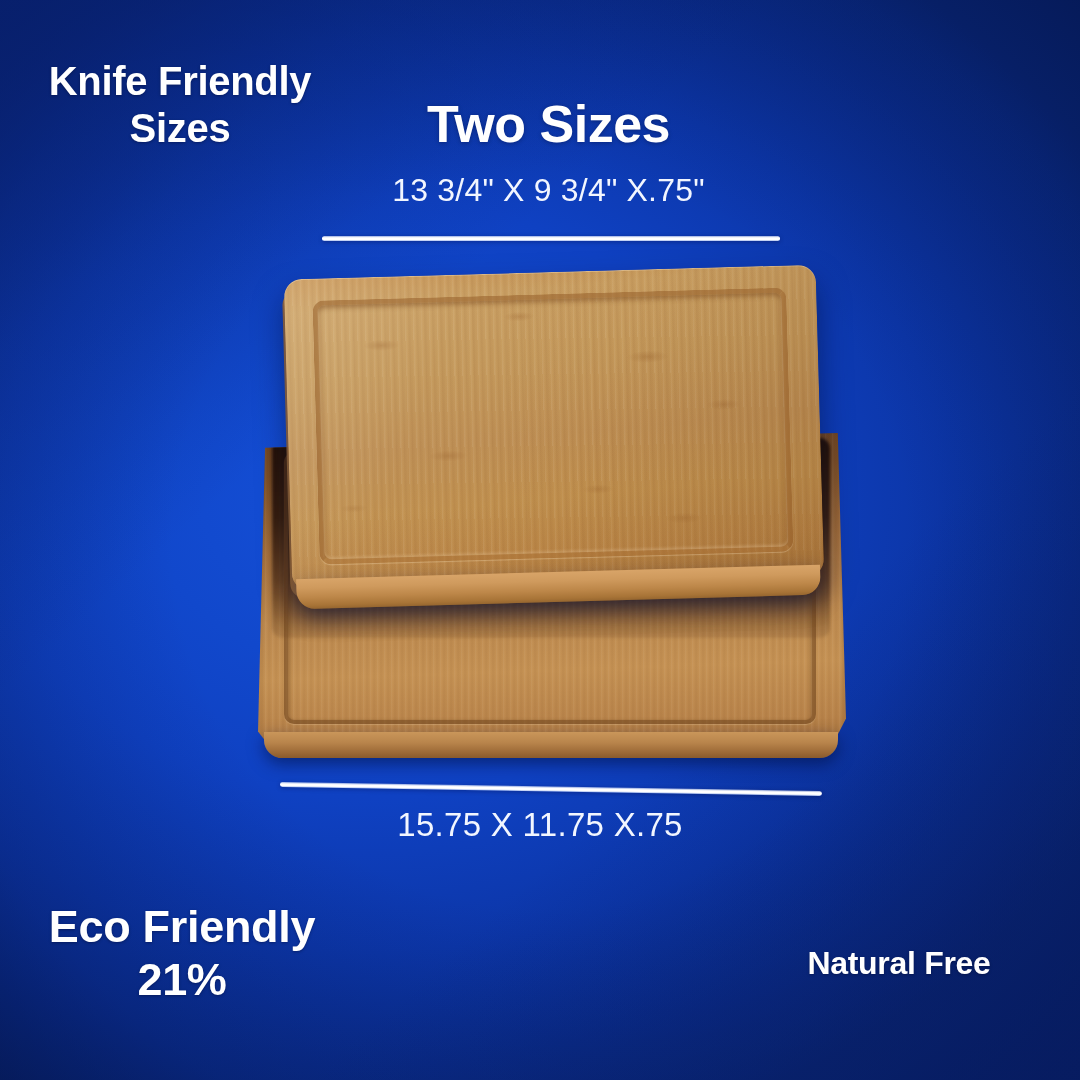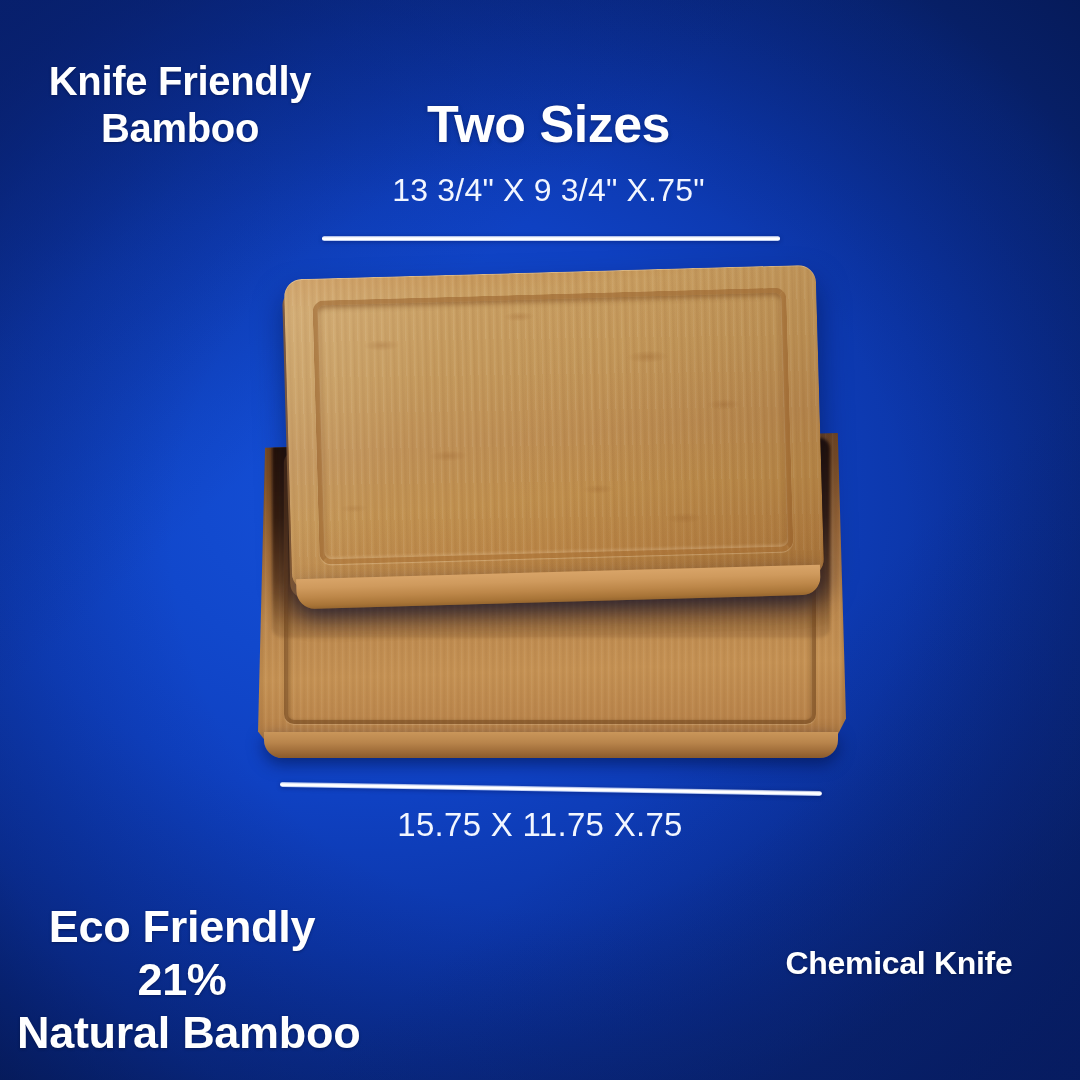--- a/index.html
+++ b/index.html
@@ -366,27 +366,26 @@
     <span id="dim-top">13 3/4" X 9 3/4" X.75"</span>
   </div>
 
   <div class="rule" id="rule-top"></div>
   <div class="rule" id="rule-bottom"></div>
 
   <div id="dim-bottom">15.75 X 11.75 X.75</div>
 
   <div class="feature" id="feat-tl">
     <span class="line">Knife Friendly</span>
-    <span class="line">Bamboo</span>
+    <span class="line">Sizes</span>
   </div>
 
 
   <div class="feature" id="feat-bl">
     <span class="line">Eco Friendly</span>
     <span class="line">21%</span>
-    <span class="line">Natural Bamboo</span>
   </div>
 
   <div class="feature" id="feat-br">
-    <span class="line">Chemical Knife</span>
+    <span class="line">Natural Free</span>
   </div>
 
 </div>
 
 </body></html>

